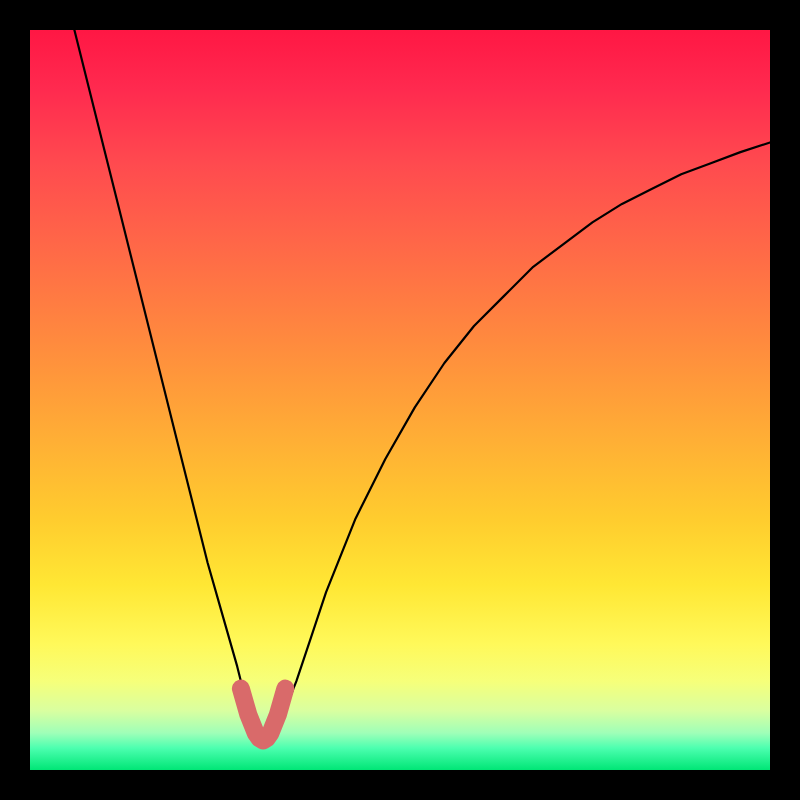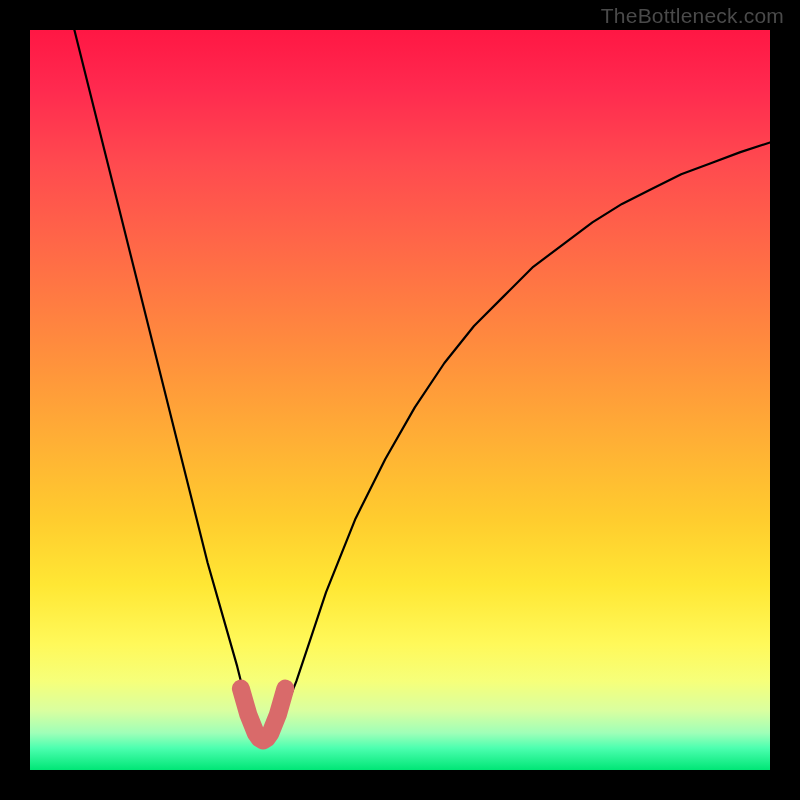--- a/index.html
+++ b/index.html
@@ -65,14 +65,13 @@
 <body>
 
 <div class="outer">
   <div class="plot-area"></div>
 
   <svg class="overlay" viewBox="0 0 740 740">
     <path id="main-curve" fill="none" stroke="#000" stroke-width="2.2" stroke-linejoin="round" stroke-linecap="round" d="M44.4 0.0 L59.2 59.2 L74.0 118.4 L88.8 177.6 L103.6 236.8 L118.4 296.0 L133.2 355.2 L148.0 414.4 L162.8 473.6 L177.6 532.8 L192.4 584.6 L207.2 636.4 L214.6 666.0 L222.0 688.2 L229.4 703.0 L236.8 710.4 L244.2 703.0 L251.6 688.2 L266.4 651.2 L281.2 606.8 L296.0 562.4 L325.6 488.4 L355.2 429.2 L384.8 377.4 L414.4 333.0 L444.0 296.0 L473.6 266.4 L503.2 236.8 L532.8 214.6 L562.4 192.4 L592.0 173.9 L621.6 159.1 L651.2 144.3 L680.8 133.2 L710.4 122.1 L740.0 112.5"></path>
     <path id="valley-mark" fill="none" stroke="#d96a6a" stroke-width="18" stroke-linecap="round" stroke-linejoin="round" d="M210.9 658.6 L218.3 684.5 L225.7 703.0 L229.4 708.2 L233.1 710.4 L236.8 708.2 L240.5 703.0 L247.9 684.5 L255.3 658.6"></path>
   </svg>
 
-  <div class="watermark">TheBottleneck.com</div>
 </div>
 
 </body></html>

